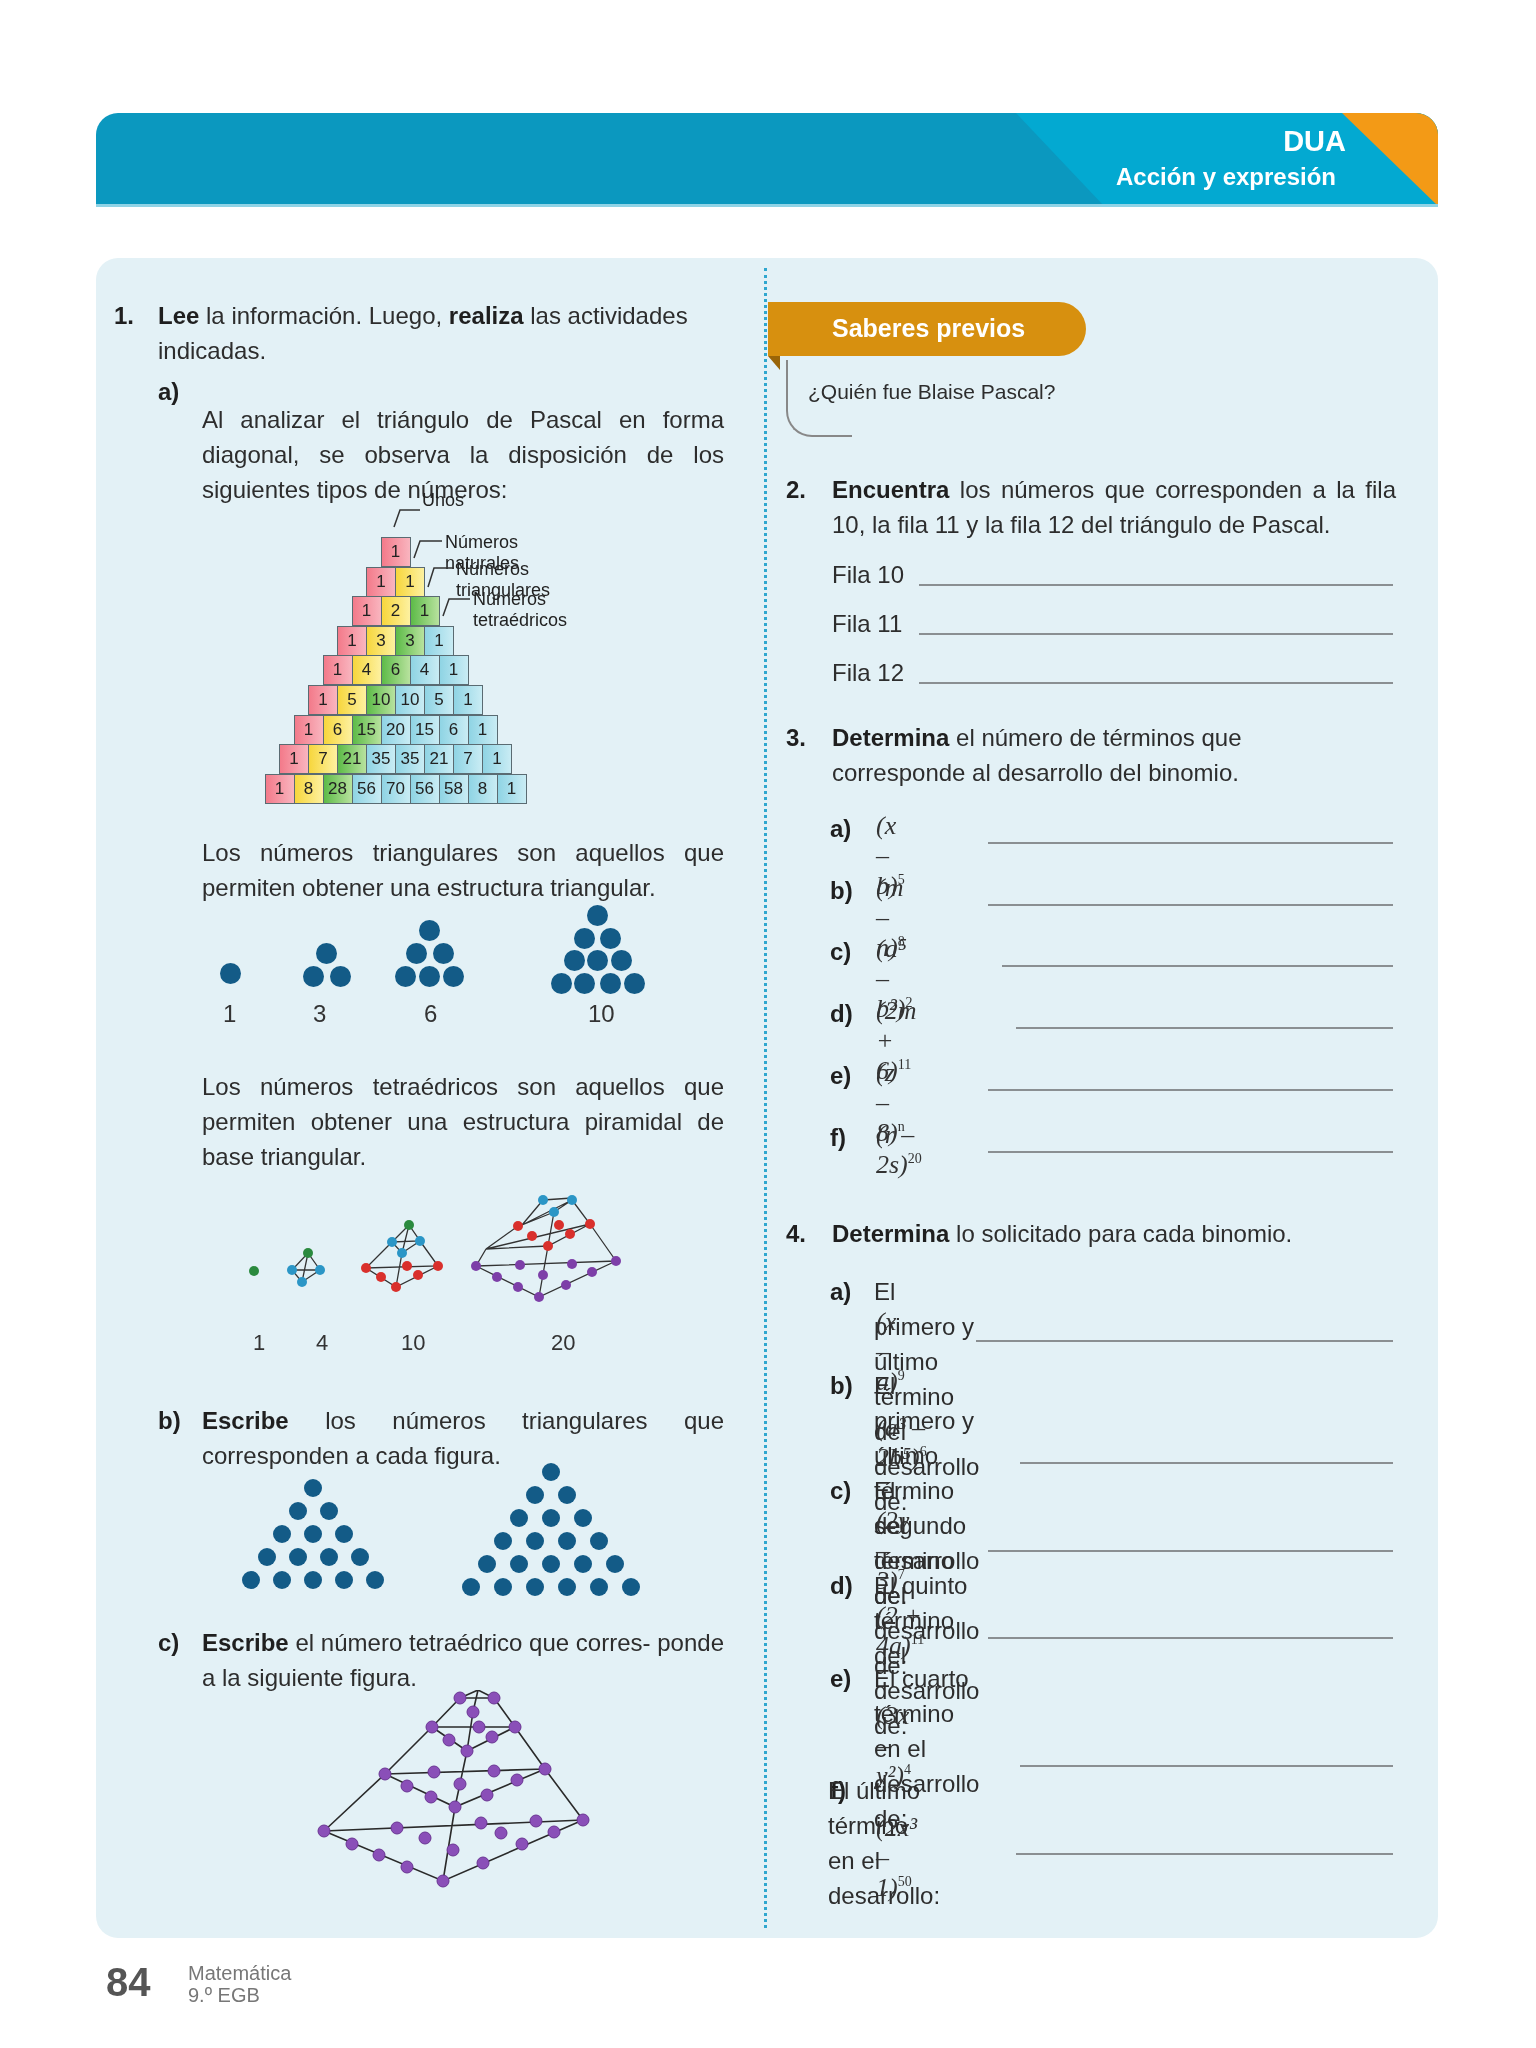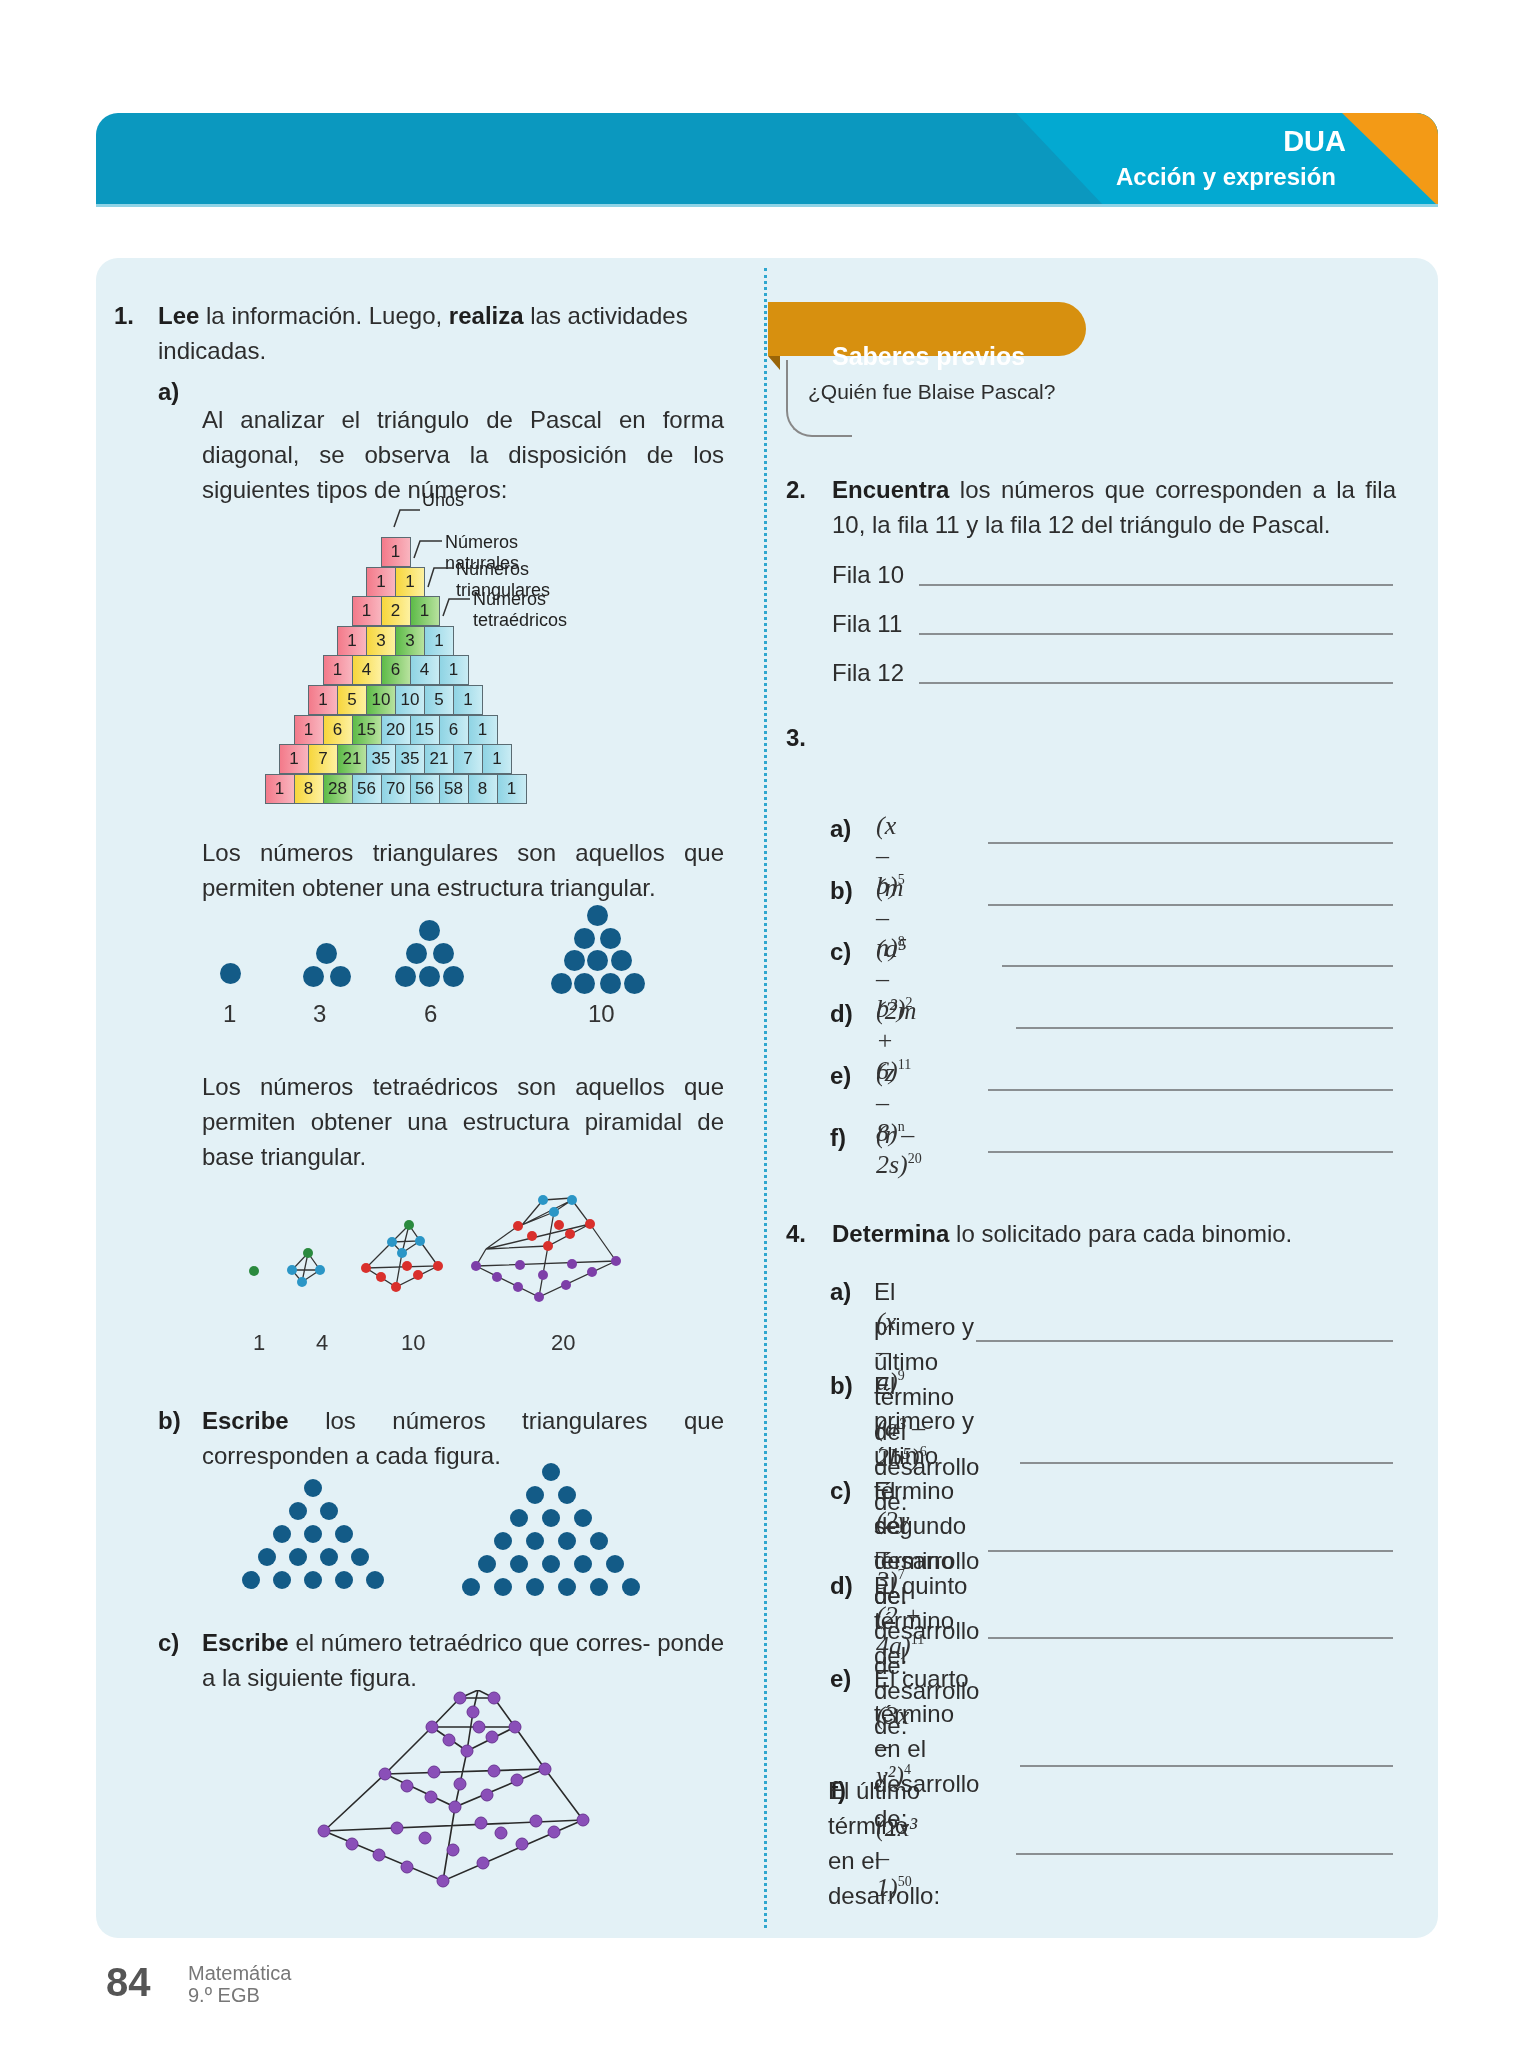--- a/index.html
+++ b/index.html
@@ -71,21 +71,21 @@
 
   .dot { position: absolute; border-radius: 50%; background: #135b87; }
   .fig-label { position: absolute; font-size: 24px; color: #333; }
 
   
   .saberes {
     left: 768px; top: 302px; width: 318px; height: 54px; background: #d7900f;
     border-radius: 0 28px 28px 0;
   }
   .saberes-label {
-    position: absolute; left: 64px; top: 12px; color: #fff; font-weight: bold; font-size: 25px; margin-top: 28px;
+    position: absolute; left: 64px; top: 12px; color: #fff; font-weight: bold; font-size: 25px;
   }
   .saberes-fold {
     left: 768px; top: 356px; width: 12px; height: 14px; background: #9a6508;
     clip-path: polygon(0 0, 100% 0, 100% 100%);
   }
   .saberes-bracket {
     left: 786px; top: 360px; width: 64px; height: 75px;
     border-left: 2px solid #888; border-bottom: 2px solid #888; border-bottom-left-radius: 26px;
   }
 
@@ -396,20 +396,21 @@
   <div class="abs txt" style="left:832px; top:557px;">Fila 10</div>
   <div class="line" style="left:919px; top:584px; width:474px;"></div>
   <div class="abs txt" style="left:832px; top:606px;">Fila 11</div>
   <div class="line" style="left:919px; top:633px; width:474px;"></div>
   <div class="abs txt" style="left:832px; top:655px;">Fila 12</div>
   <div class="line" style="left:919px; top:682px; width:474px;"></div>
 </div>
 
 <div class="abs txt" style="left:786px; top:720px; width:610px;">
   <span class="num" style="position:absolute; left:0;">3.</span>
+  <div style="margin-left:46px; width:470px;"><span class="bold">Determina</span><span> el número de términos que corresponde al desarrollo del binomio.</span></div>
 </div>
 
 <div id="q3-items">
     <div class="abs" style="left: 0px; top: 0px;">
       <span class="abs num" style="left:830px; top:815px;">a)</span>
       <span class="abs math" style="left:876px; top:811px;"><i>(x – b)</i><sup>5</sup></span>
       <div class="line" style="left:988px; top:842px; width:405px;"></div>
     </div>
     <div class="abs" style="left: 0px; top: 0px;">
       <span class="abs num" style="left:830px; top:877px;">b)</span>

